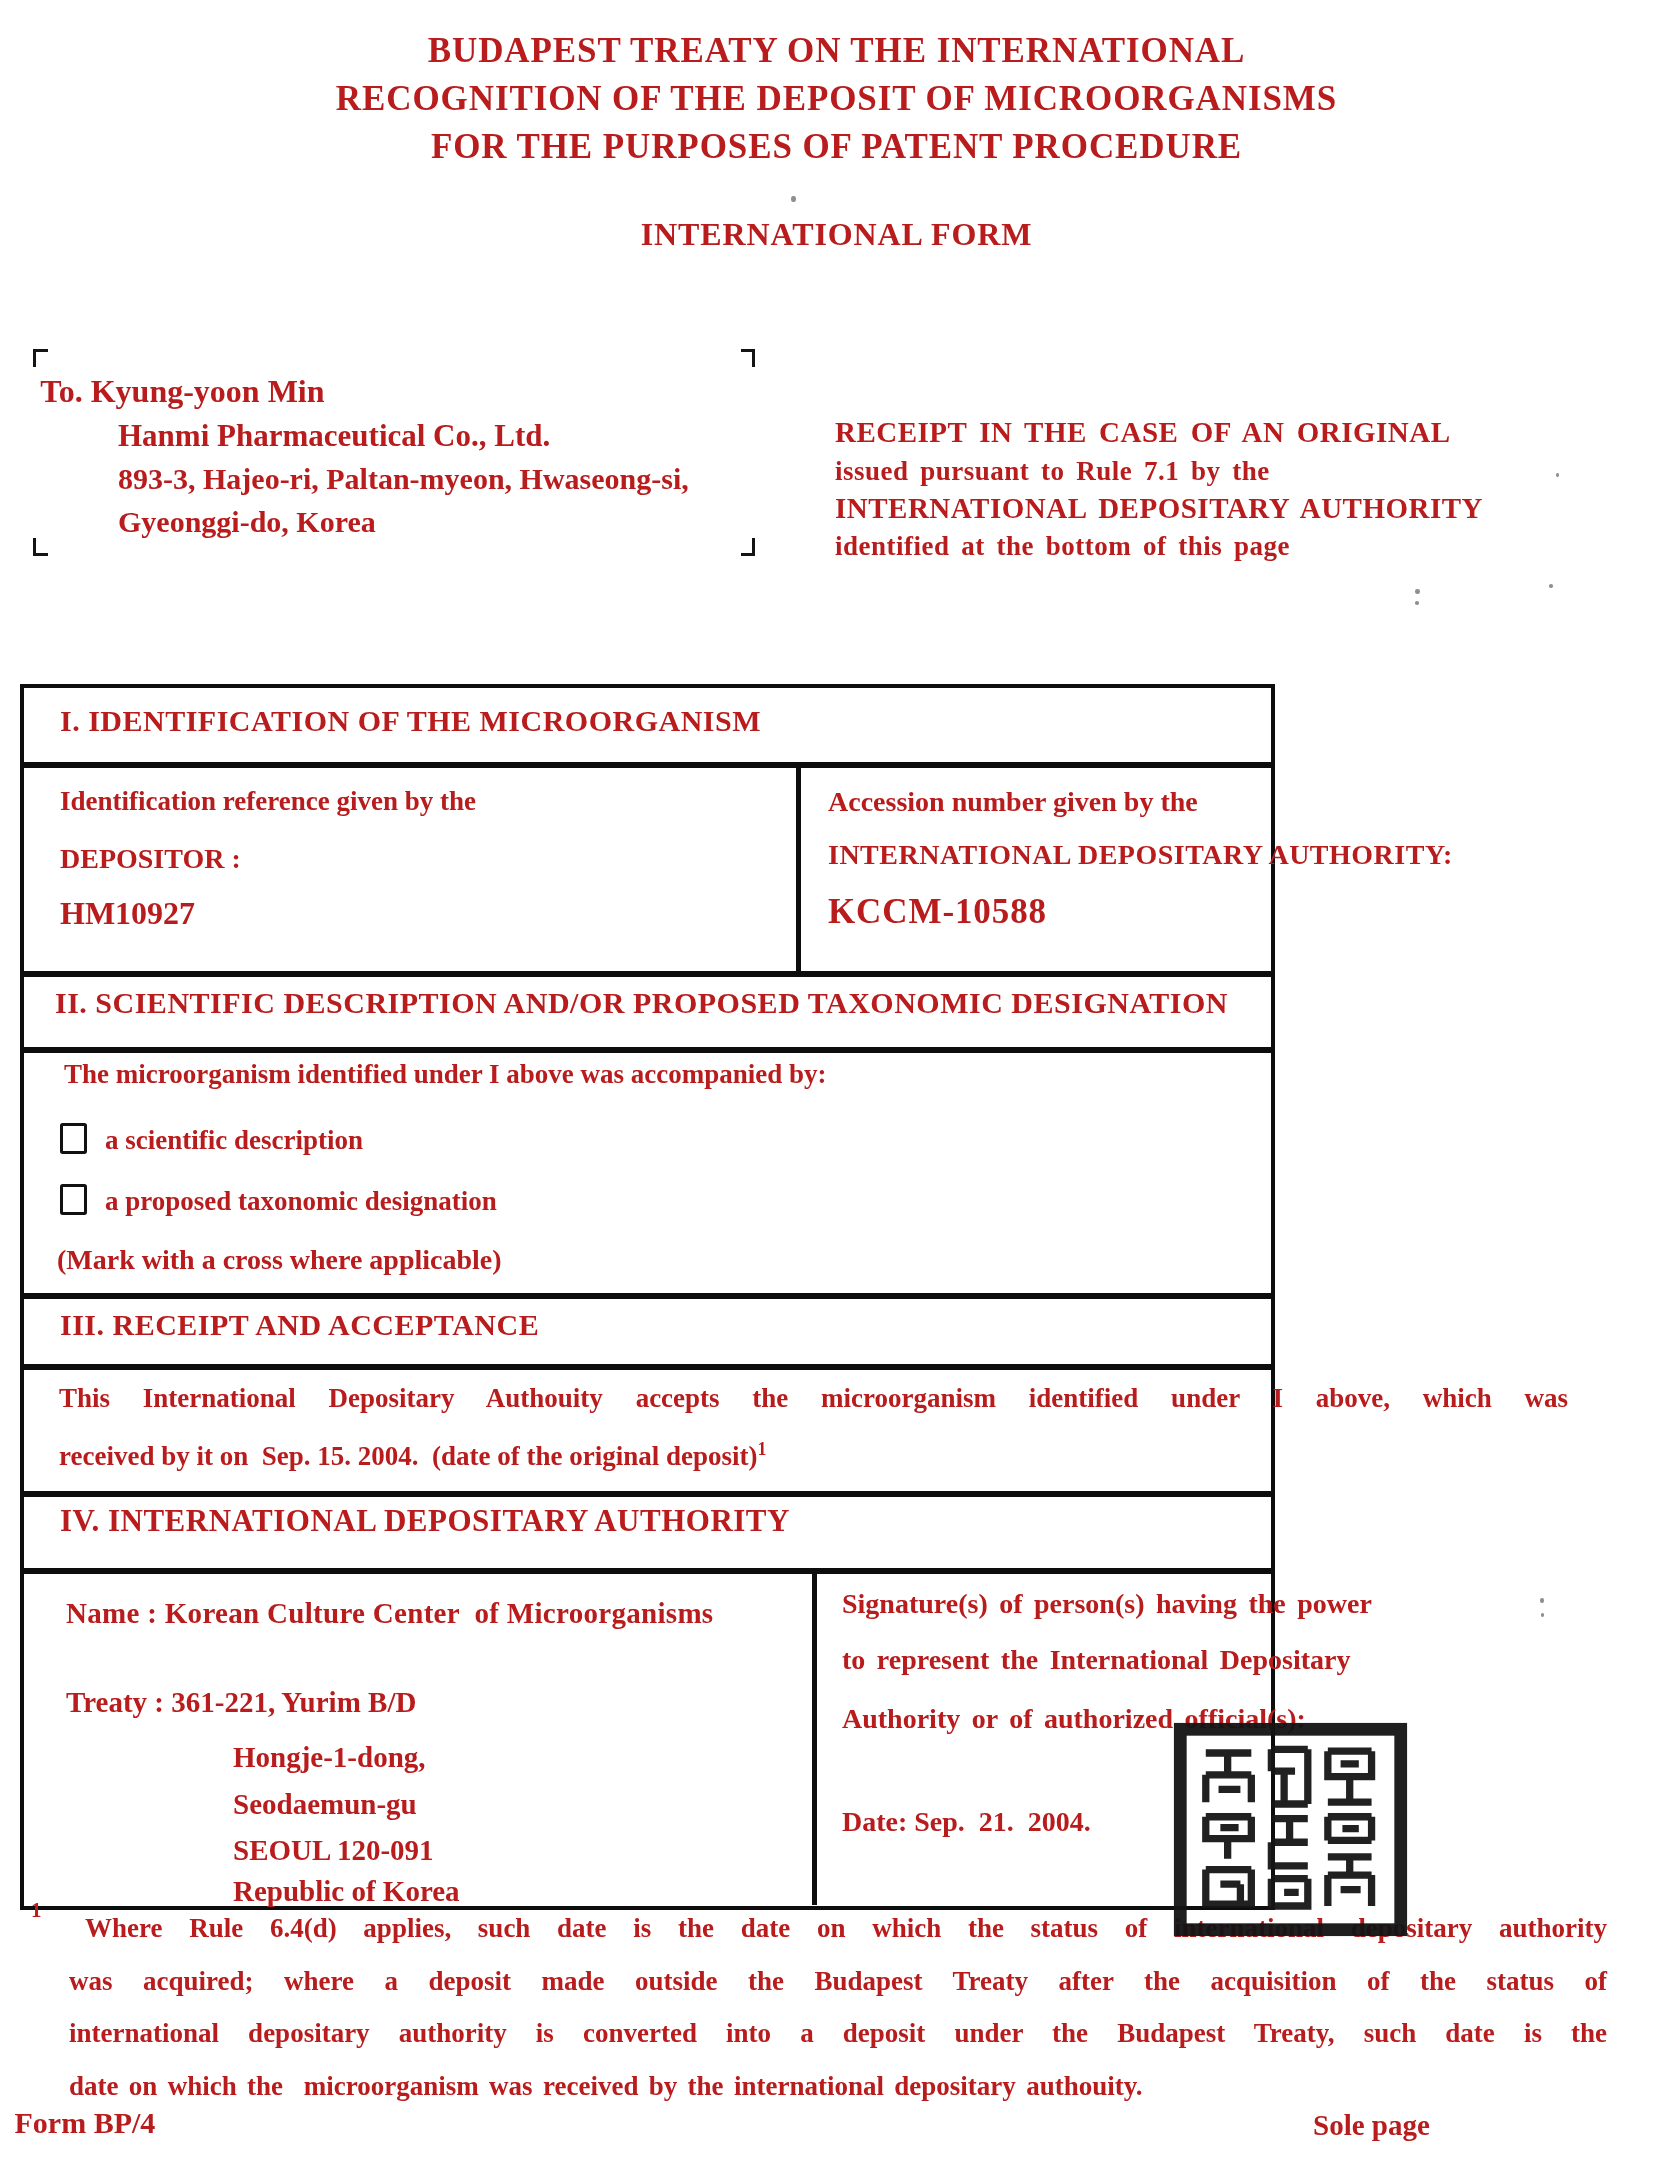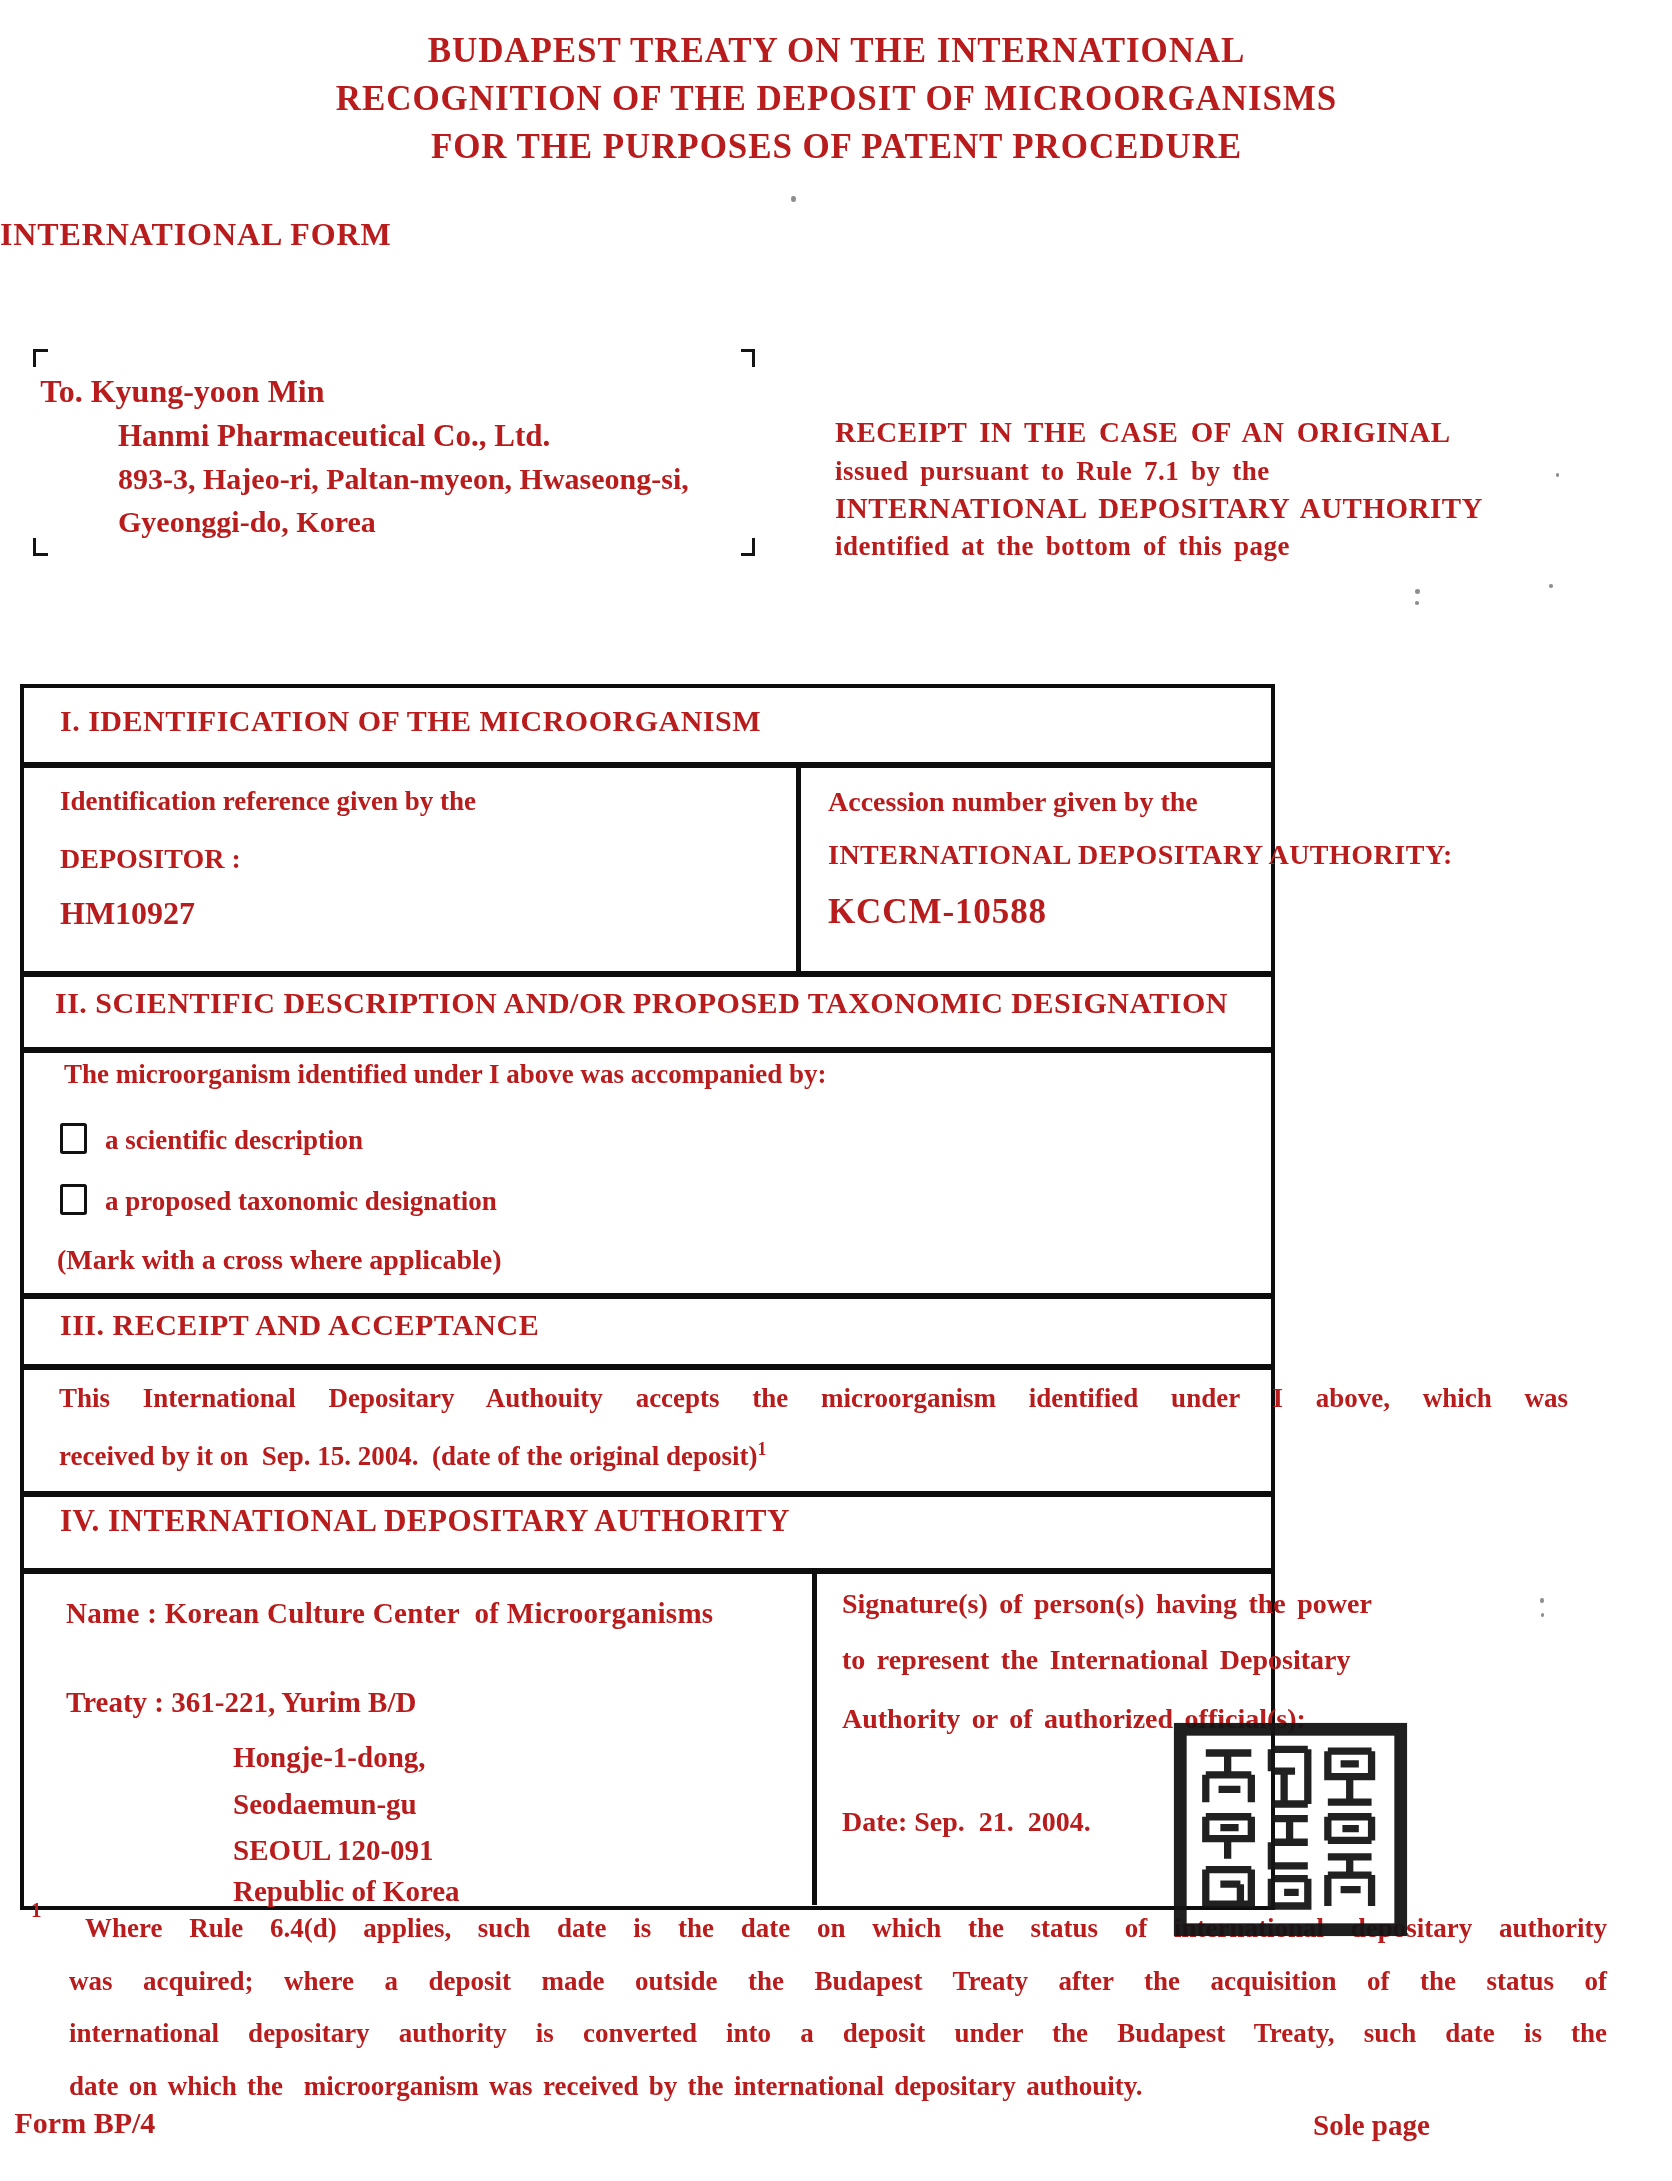--- a/index.html
+++ b/index.html
@@ -8,21 +8,21 @@
   .page {
     position:relative; width:1673px; height:2182px; background:#ffffff;
     color:#b91c1c; font-weight:bold; overflow:hidden;
   }
   .pre { white-space:pre-wrap; }
   .just { white-space:normal; text-align:justify; text-align-last:justify; }
 
   
   .title-block { position:absolute; top:27px; left:0; width:1673px; text-align:center;
                  font-size:35px; line-height:48px; letter-spacing:0.9px; }
-  .form-type  { position:absolute; top:216px; left:0; width:1673px; text-align:left;
+  .form-type  { position:absolute; top:216px; left:0; width:1673px; text-align:center;
                 font-size:32px; letter-spacing:0.9px; }
 
   
   .recipient { position:absolute; left:33px; top:349px; width:722px; height:207px; }
   .corner { position:absolute; width:14.5px; height:18px; border:0 solid #141414; }
   .corner.tl { left:0;  top:0;    border-left-width:3.6px;  border-top-width:3.6px; }
   .corner.tr { right:0; top:0;    border-right-width:3.6px; border-top-width:3.6px; }
   .corner.bl { left:0;  bottom:0; border-left-width:3.6px;  border-bottom-width:3.6px; }
   .corner.br { right:0; bottom:0; border-right-width:3.6px; border-bottom-width:3.6px; }
   .to-line   { position:absolute; left:7.3px;  top:23.6px;  font-size:32px; }

